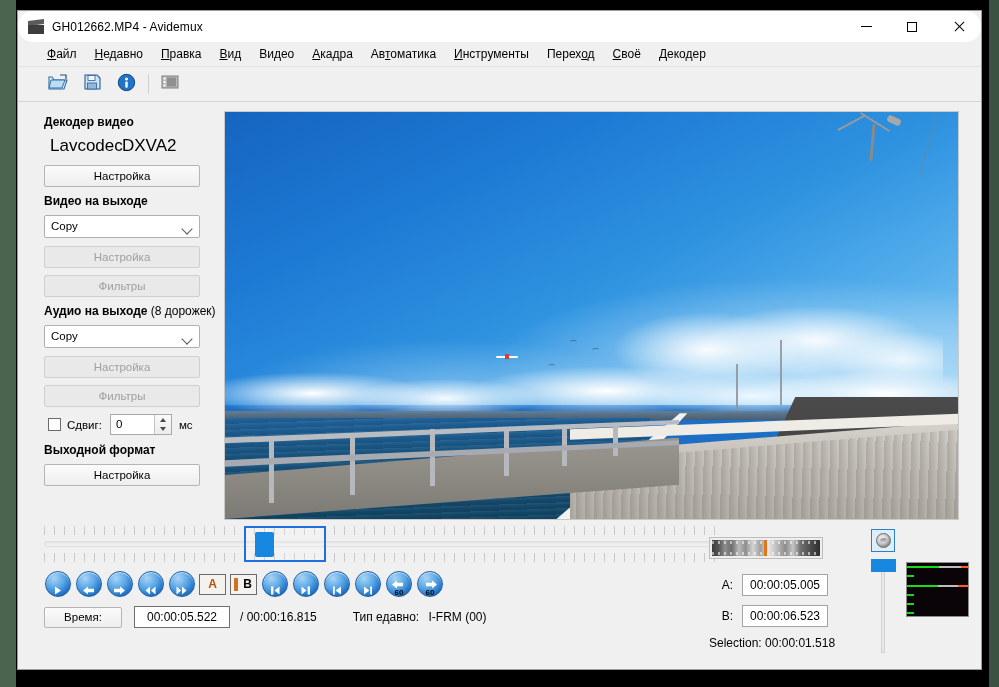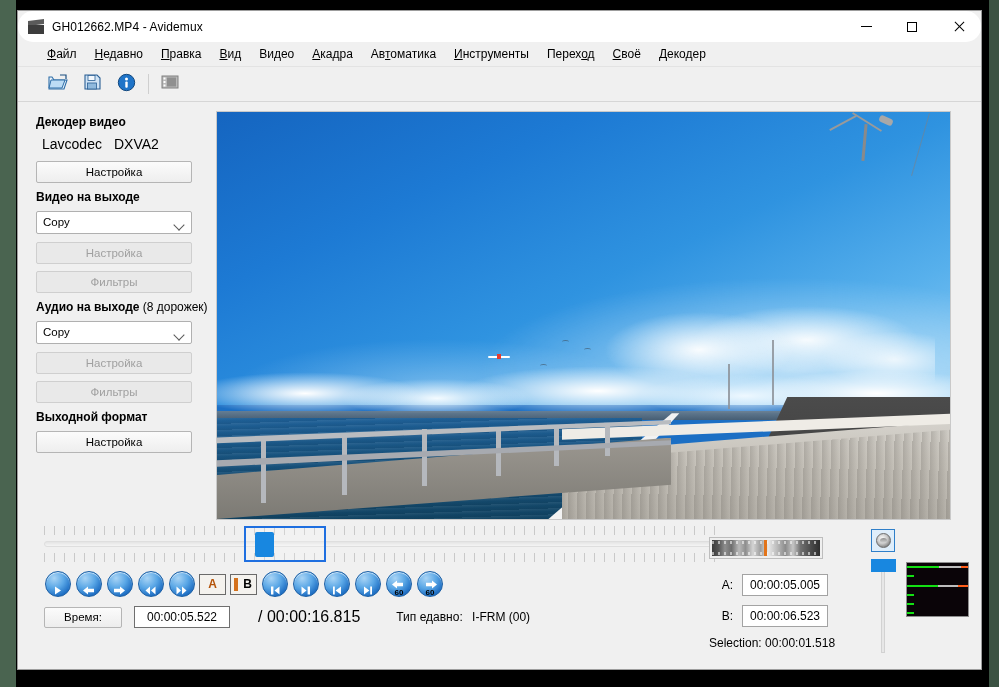--- a/index.html
+++ b/index.html
@@ -98,33 +98,33 @@
     border-bottom: 1px solid #d6d6d6;
   }
   .tb-btn {
     width: 26px; height: 26px; margin-right: 6px;
     display:flex; align-items:center; justify-content:center;
     cursor: default; border: 1px solid transparent; border-radius: 2px;
   }
   .tb-sep { width:1px; height:20px; background:#cfcfcf; margin: 0 7px 0 2px; }
 
   
-  #body-row { display:flex; height: 418px; }
+  #body-row { display:flex; height: 418px; margin-left: 8px; }
 
   
   #leftpanel {
     width: 196px; padding: 9px 0 0 18px; box-sizing: border-box;
     background:#f0f0f0;
   }
   .section-title {
     font-size: 12px; font-weight: bold; color:#000; margin: 4px 0 7px 0;
   }
   .section-title .sub { font-weight: normal; }
   .codec-row {
-    display:flex; font-size:14px; color:#000; margin: 0 0 9px 6px;
+    display:flex; font-size:17px; color:#000; margin: 0 0 9px 6px;
   }
   .codec-row .c1 { width: 72px; }
   .btn {
     display:block; width: 156px; height: 22px; line-height:20px;
     text-align:center; font-size: 11.5px; color:#000;
     background: linear-gradient(#fbfbfb,#eeeeee);
     border: 1px solid #b5b5b5; border-radius: 2px;
     box-sizing: border-box; margin-bottom: 7px; cursor: default;
   }
   .btn.disabled {
@@ -374,21 +374,21 @@
   .time-btn {
     width: 78px; height: 21px; line-height:19px; text-align:center;
     background: linear-gradient(#fbfbfb,#ededed); border:1px solid #b5b5b5;
     border-radius:2px; box-sizing:border-box; font-size:11.5px; cursor:default;
   }
   .time-field {
     width: 96px; height: 22px; line-height:20px; text-align:center;
     background:#ffffff; border:1px solid #6f6f6f; box-sizing:border-box;
     margin-left: 12px; font-size:12px;
   }
-  .time-total { margin-left: 28px; font-size:16px; }
+  .time-total { margin-left: 10px; font-size:12px; }
   .frame-type { margin-left: 36px; font-size:12px; }
   .frame-type .val { margin-left: 6px; }
 
   
   #rightcluster {
     position:absolute; right: 6px; top: 0; width: 272px; height: 130px;
   }
   #filmstrip {
     position:absolute; left: 6px; top: 11px; width: 114px; height: 22px;
     background: #efefef; border:1px solid #bdbdbd; box-sizing:border-box;
@@ -579,20 +579,32 @@
         <span>Аудио на выходе</span>
         <span class="sub">(8 дорожек)</span>
       </div>
       <div class="combo">
         <span>Copy</span>
         <span class="arrow"></span>
       </div>
       <div class="btn disabled">Настройка</div>
       <div class="btn disabled">Фильтры</div>
 
+      <div class="shift-row">
+        <div class="cb"></div>
+        <span class="shift-label">Сдвиг:</span>
+        <div class="spin">
+          <span>0</span>
+          <span class="btns">
+            <span class="up"></span>
+            <span class="dn"></span>
+          </span>
+        </div>
+        <span class="unit">мс</span>
+      </div>
 
       <div class="section-title">Выходной формат</div>
       <div class="btn">Настройка</div>
     </div>
 
     <div id="preview-wrap">
       <div id="preview">
         <div class="sky"></div>
         <div class="sky2"></div>
         <div class="cloudbig"></div>

